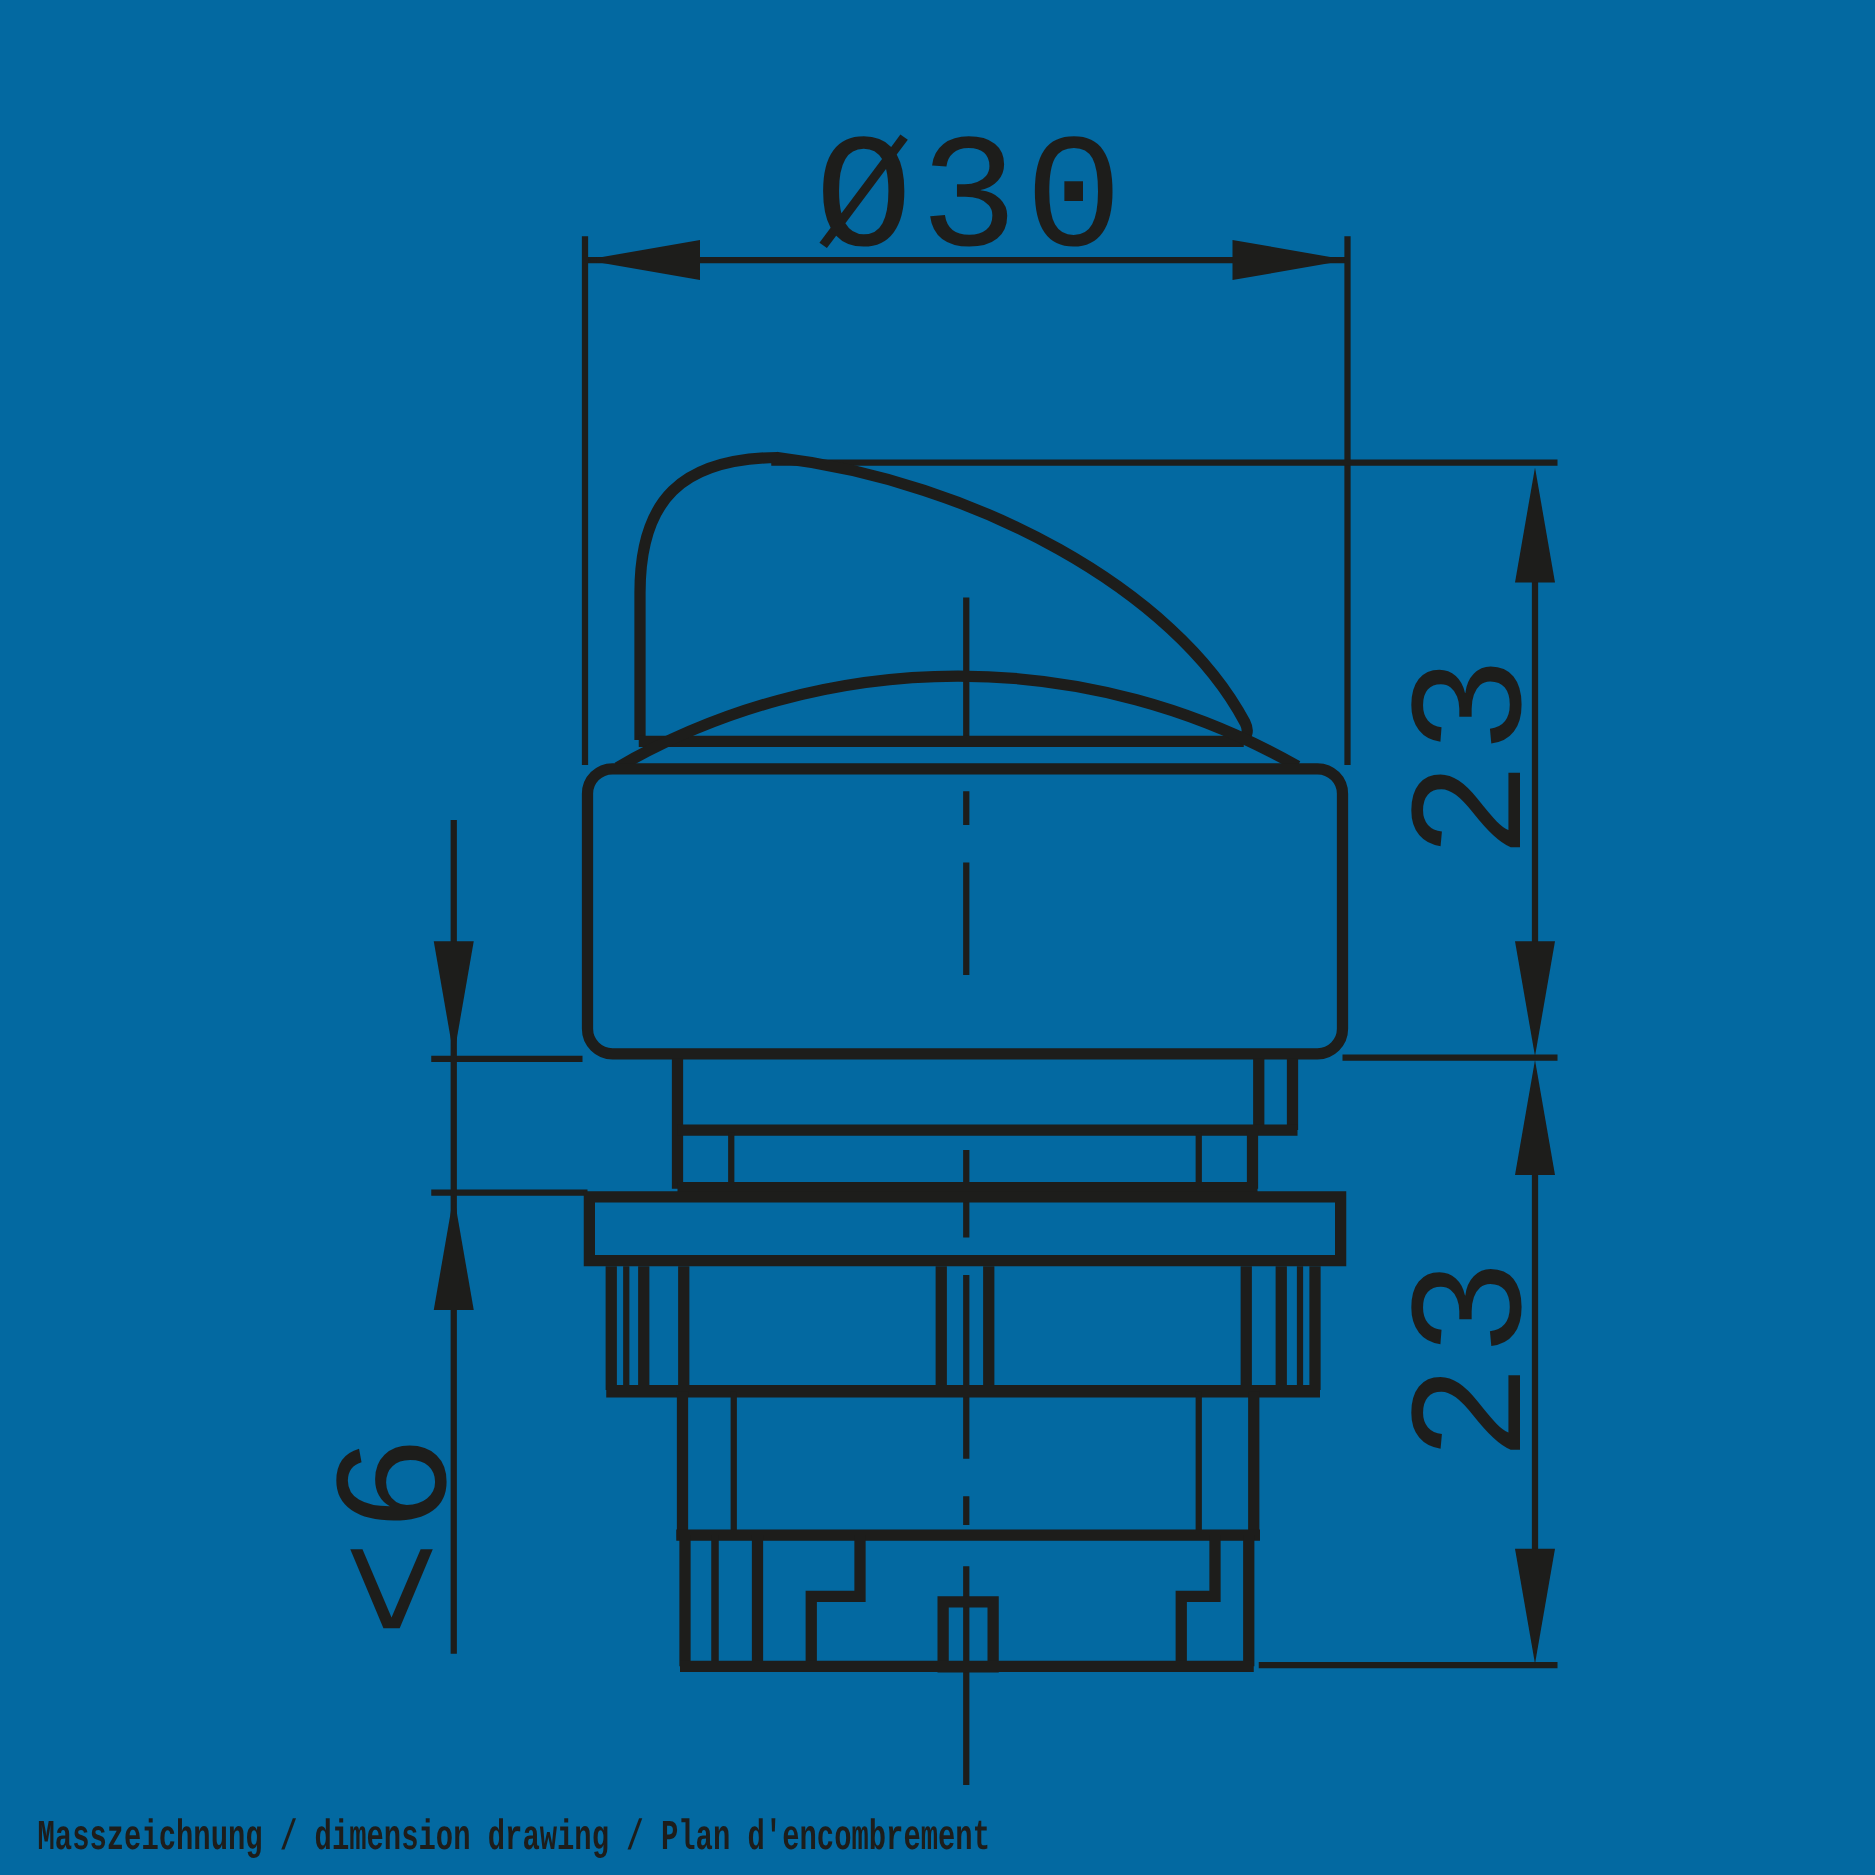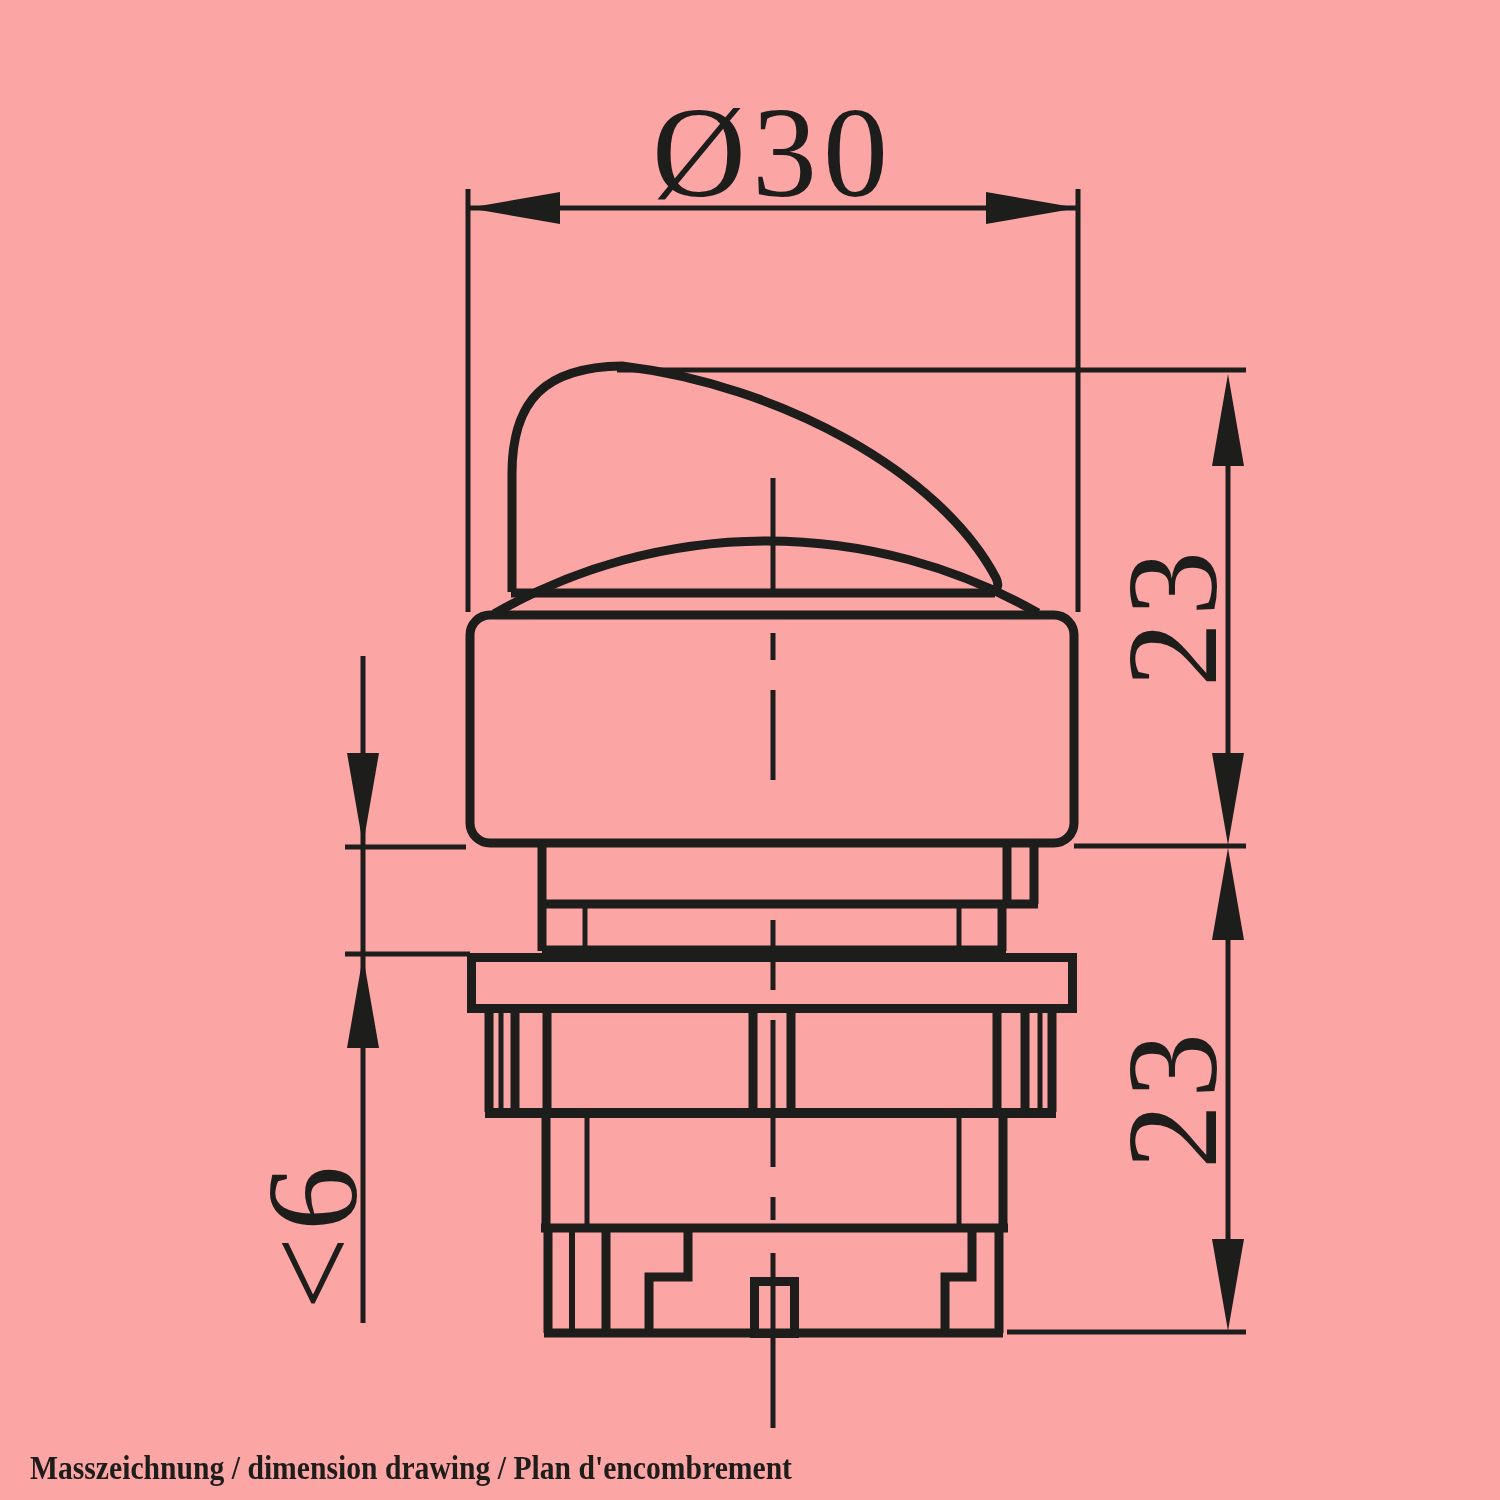--- a/index.html
+++ b/index.html
@@ -1,16 +1,16 @@
 <!DOCTYPE html>
 <html><head>
 <meta charset="utf-8">
 <style>
 html,body{margin:0;padding:0;background:#ffffff;}
-.page{position:relative;width:1500px;height:1500px;background:#fca5a5;overflow:hidden;font-family:Liberation Serif, serif;}
+.page{position:relative;width:1500px;height:1500px;background:#0369a1;overflow:hidden;font-family:Liberation Mono, monospace;}
 svg{position:absolute;left:0;top:0;}
 .thin{stroke:#1d1d1b;stroke-width:5;fill:none;}
 .thick{stroke:#1d1d1b;stroke-width:9;fill:none;}
 .arr{fill:#1d1d1b;stroke:none;}
 text{fill:#1d1d1b;}
 .dim{font-size:130px;letter-spacing:6px;}
 </style>
 </head>
 <body>
 <div class="page">

